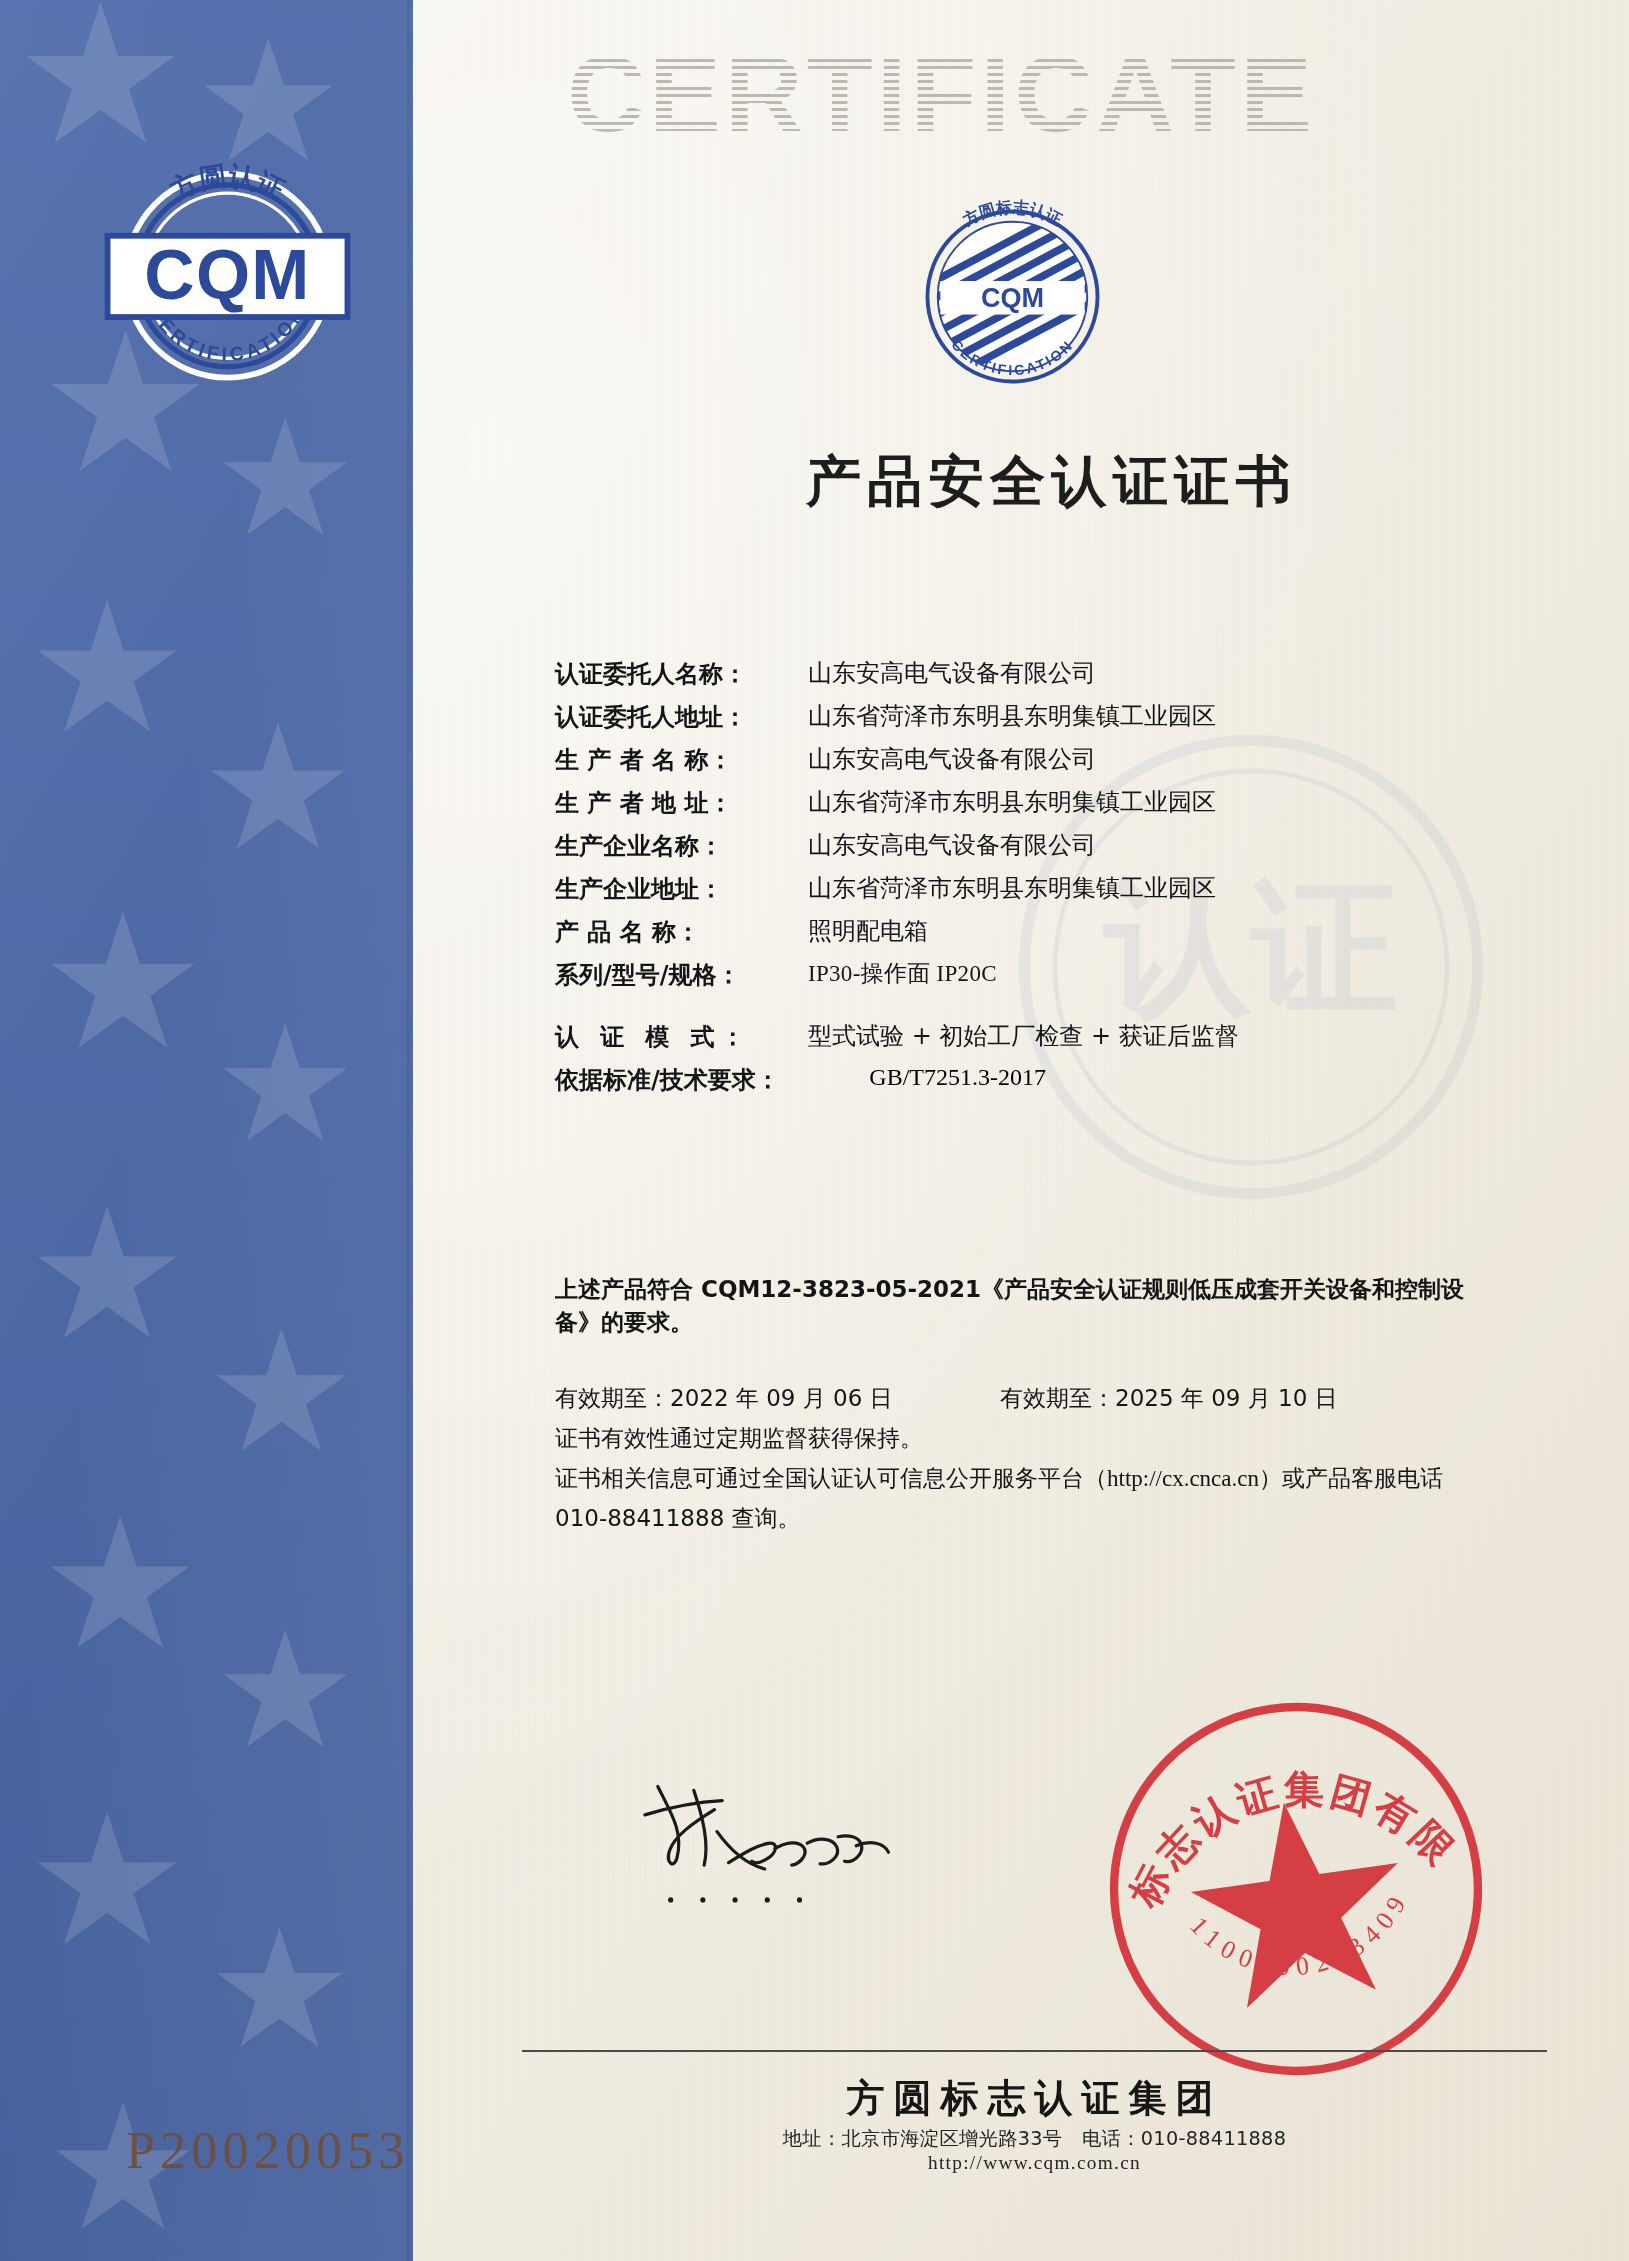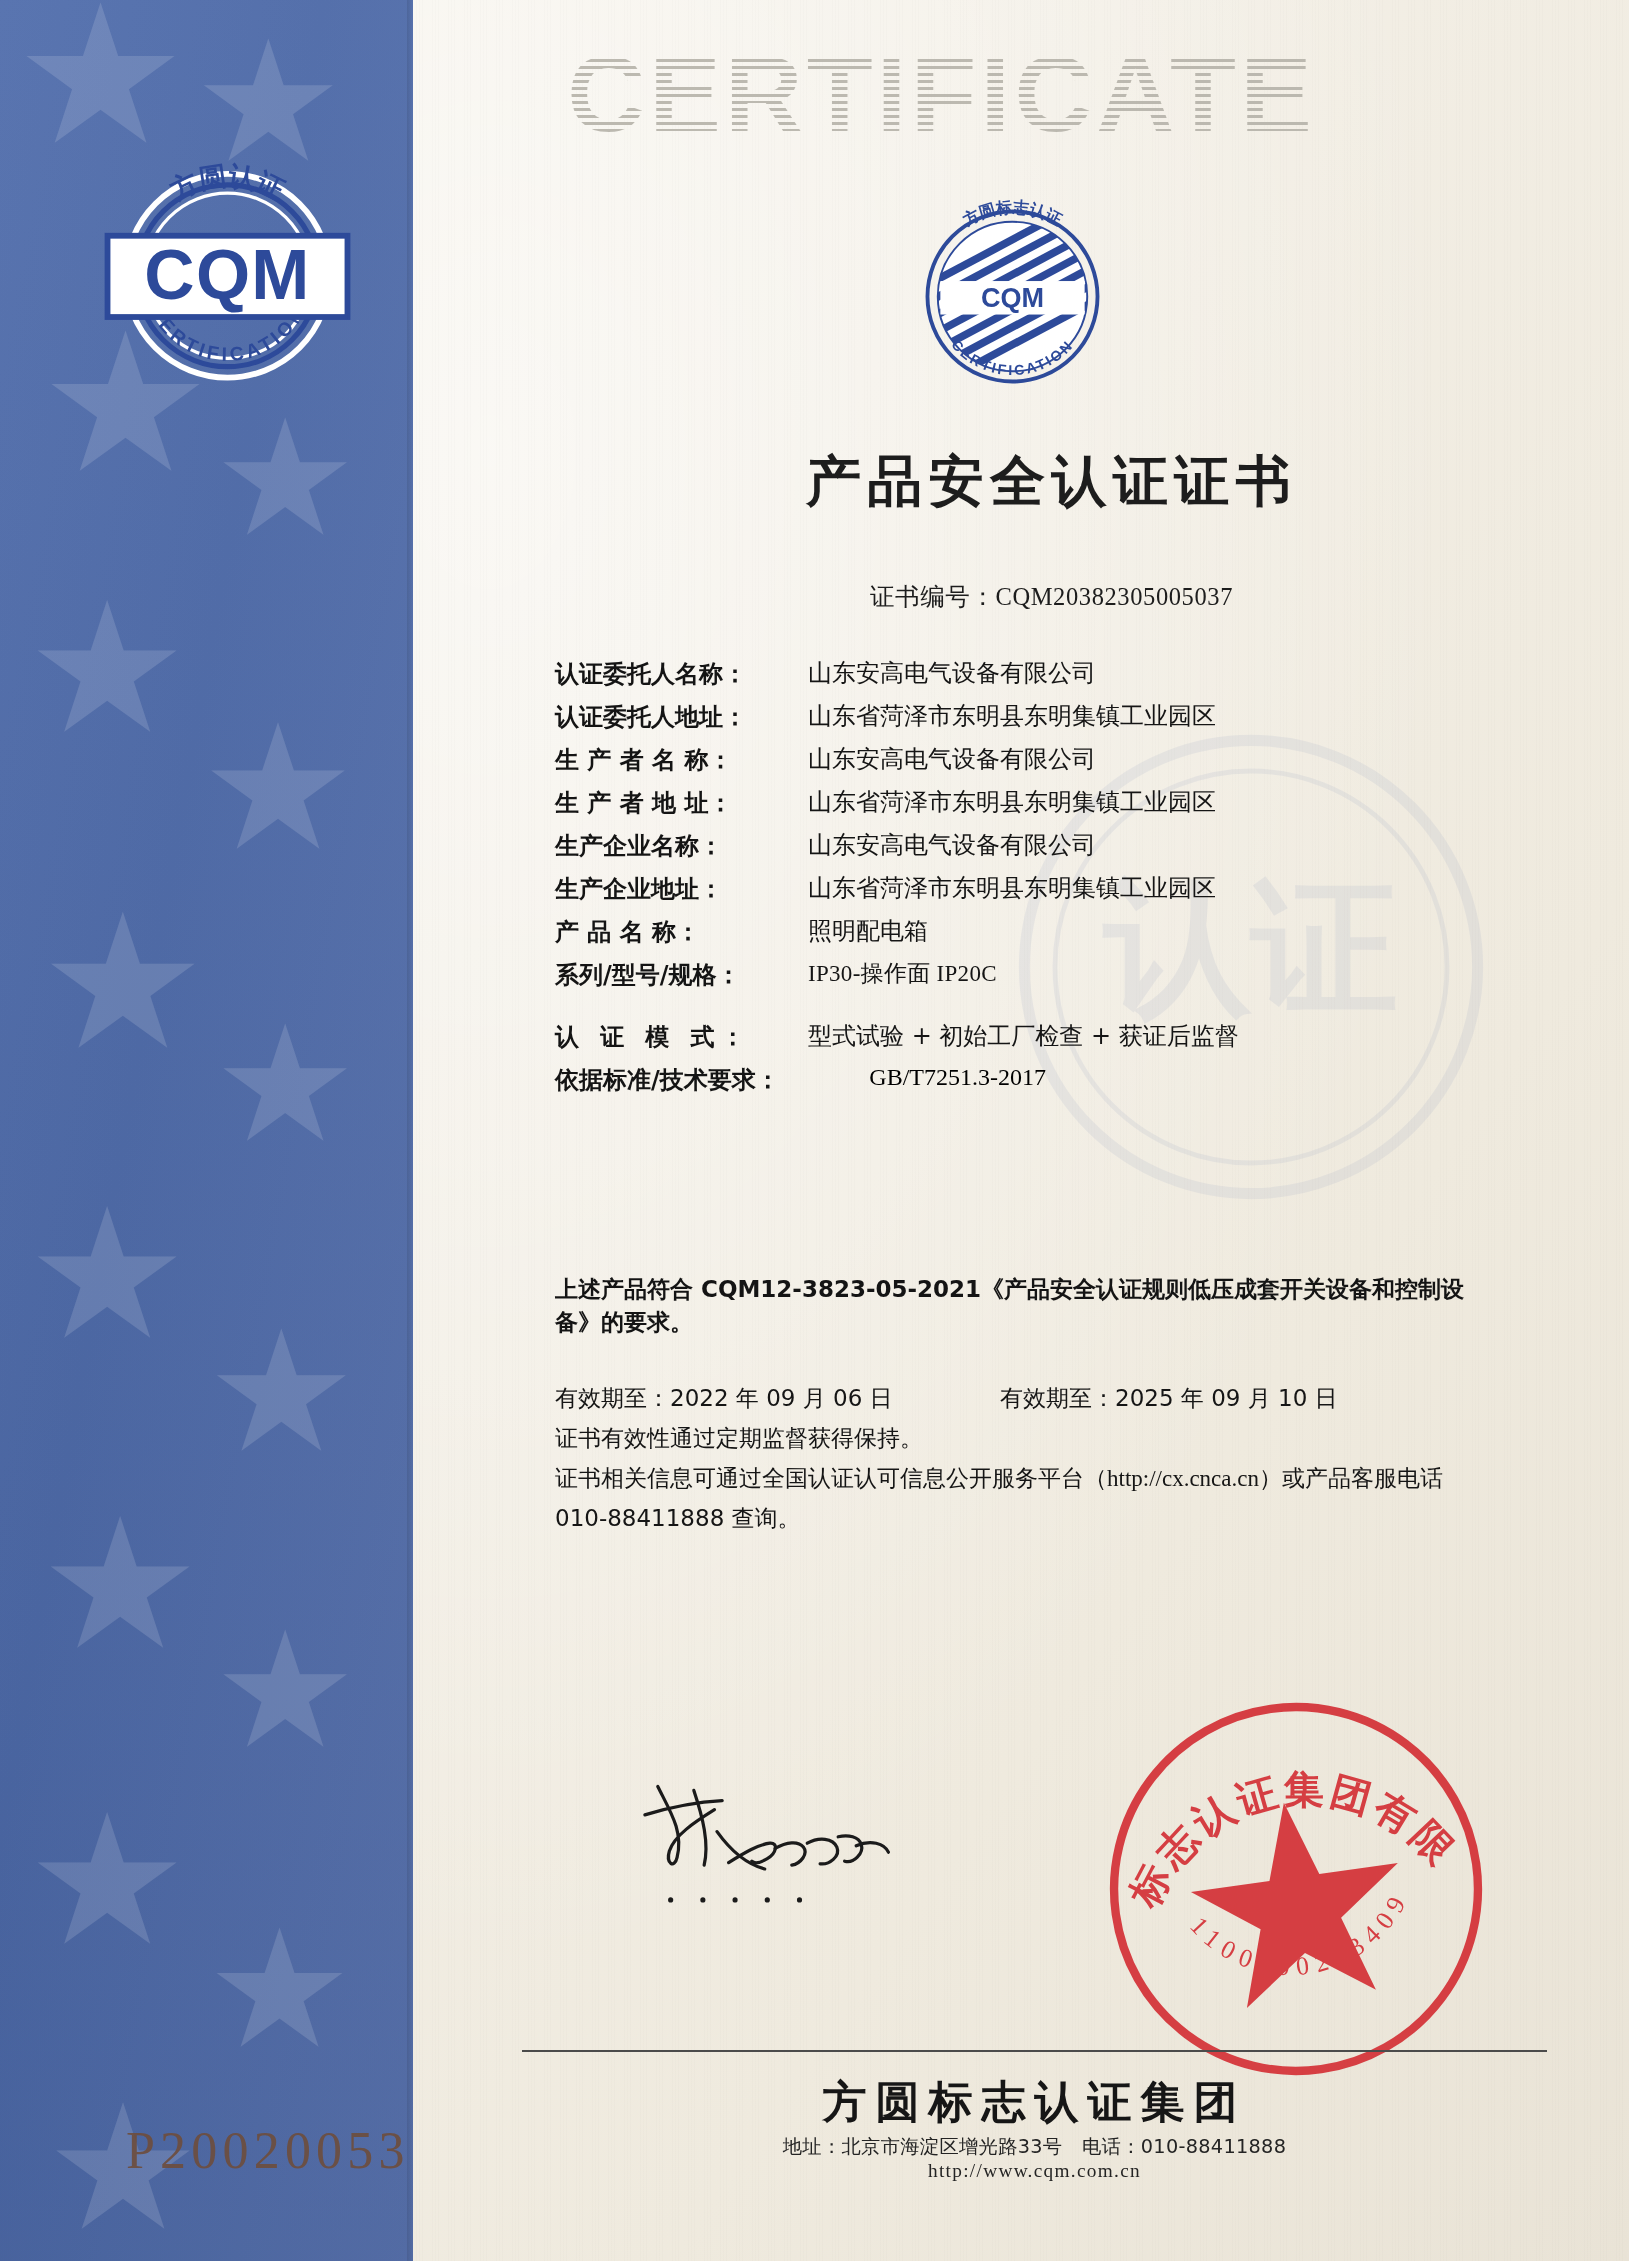--- a/index.html
+++ b/index.html
@@ -262,21 +262,21 @@
   .footer {
     position: absolute;
     left: 522px;
     top: 2073px;
     width: 1025px;
     text-align: center;
   }
   .footer-title {
     font-family: "DejaVu Sans", sans-serif;
     font-weight: bold;
-    font-size: 44px;
+    font-size: 38px;
     letter-spacing: 9px;
     color: #161616;
   }
   .footer-addr {
     margin-top: 1px;
     font-family: "DejaVu Sans", sans-serif;
     font-size: 19.3px;
     color: #242424;
     letter-spacing: 0.3px;
   }
@@ -391,23 +391,20 @@
   <div class="watermark">
     <svg viewBox="0 0 400 400" xmlns="http://www.w3.org/2000/svg">
       <circle cx="200" cy="200" r="185" fill="none" stroke="#8e9bbd" stroke-width="9"></circle>
       <circle cx="200" cy="200" r="160" fill="none" stroke="#8e9bbd" stroke-width="4"></circle>
       <text x="200" y="225" font-family="DejaVu Sans, sans-serif" font-size="120" font-weight="bold" fill="#8e9bbd" text-anchor="middle">认证</text>
     </svg>
   </div>
 
   <div class="main-title">产品安全认证证书</div>
 
-  <div class="cert-no">
-    <span class="label">证书编号：</span><span class="value">CQM20382305005037</span>
-  </div>
 
   <div class="fields">
 
     <div class="field-row">
       <div class="field-label">认证委托人名称：</div>
       <div class="field-value">山东安高电气设备有限公司</div>
     </div>
 
     <div class="field-row">
       <div class="field-label">认证委托人地址：</div>

